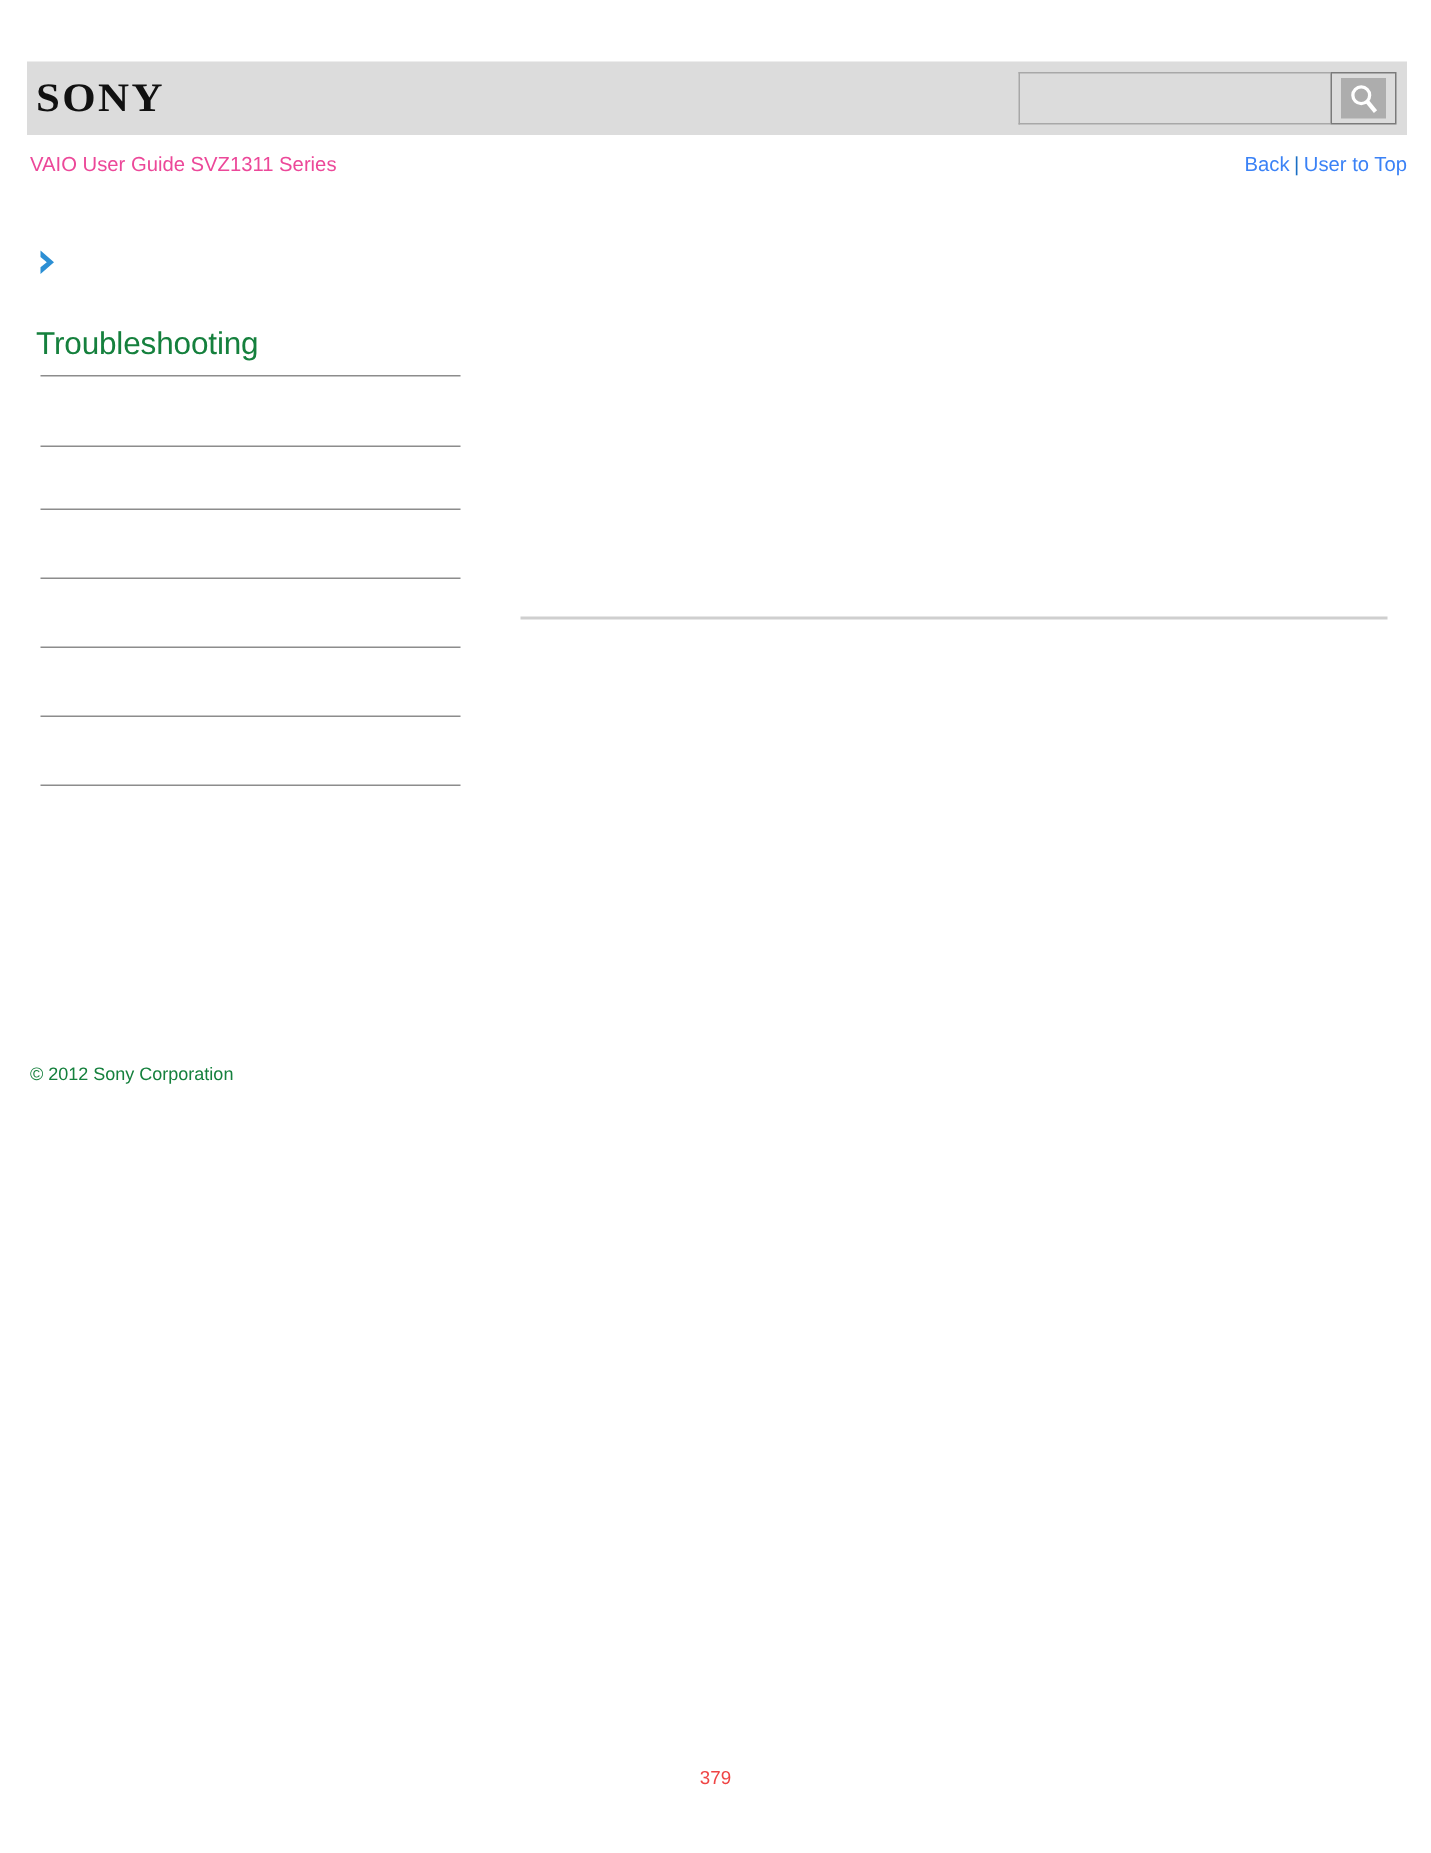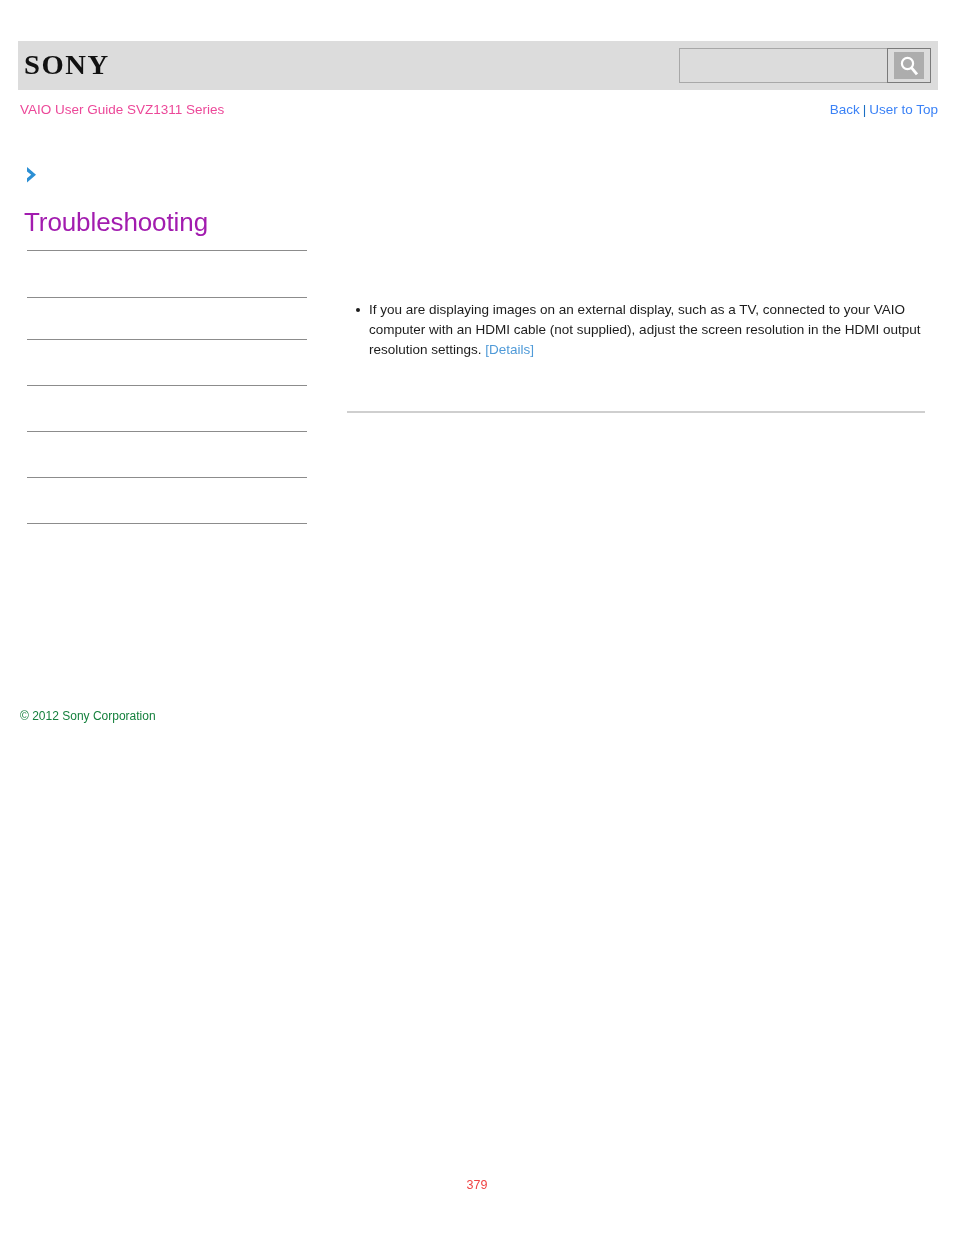--- a/index.html
+++ b/index.html
@@ -124,23 +124,23 @@
     top: 14px;
     width: 20px;
     height: 22px;
     cursor: pointer;
   }
   .crumb-icon svg { display: block; }
 
   .sidebar-heading {
     position: absolute;
     left: 24px;
-    top: 57px;
-    font-size: 26px;
-    color: #a21caf;
+    top: 68px;
+    font-size: 21px;
+    color: #15803d;
     letter-spacing: -0.1px;
     white-space: nowrap;
   }
 
   .side-rule {
     position: absolute;
     left: 27px;
     width: 280px;
     height: 1px;
     background: #8c8c8c;
@@ -252,19 +252,18 @@
   <div class="side-rule" style="top:235px;"></div>
   <div class="side-rule" style="top:281px;"></div>
   <div class="side-rule" style="top:327px;"></div>
   <div class="side-rule" style="top:373px;"></div>
 
   <div class="copyright">© 2012 Sony Corporation</div>
 </div>
 
 <div class="content">
   <ul class="bullets">
-    <li><span>If you are displaying images on an external display, such as a TV, connected to your VAIO computer with an HDMI cable (not supplied), adjust the screen resolution in the HDMI output resolution settings. </span><a class="details-link" href="#">[Details]</a></li>
   </ul>
 </div>
 
 <div class="content-rule"></div>
 
 <div class="page-number">379</div>
 
 </body></html>

